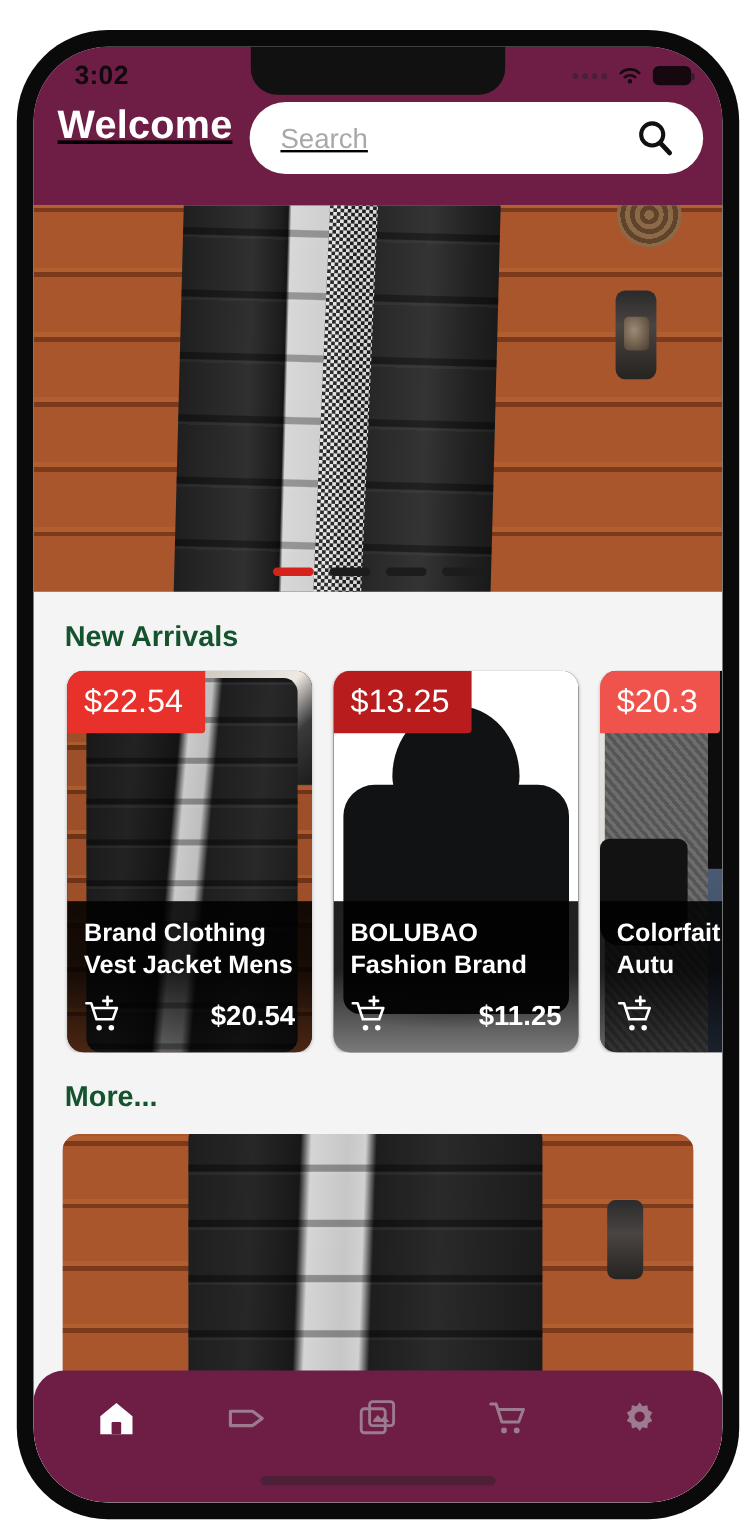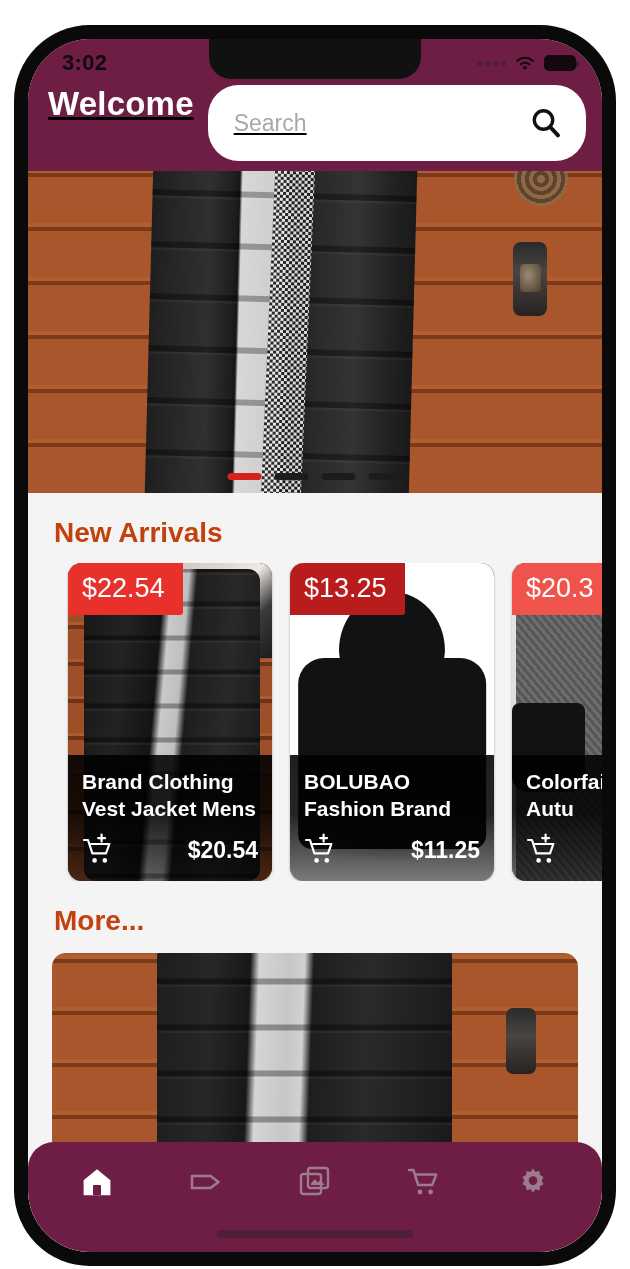--- a/index.html
+++ b/index.html
@@ -122,21 +122,21 @@
   .welcome-title {
     color: #ffffff;
     font-size: 33px;
     font-weight: bold;
     letter-spacing: .2px;
     white-space: nowrap;
     margin-right: 14px;
   }
   .search-box {
     flex: 1;
-    height: 76px;
+    height: 60px;
     background: #ffffff;
     border-radius: 31px;
     display: flex;
     align-items: center;
     padding: 0 22px 0 26px;
     box-sizing: border-box;
   }
   .search-input-text {
     flex: 1;
     color: #a8a8a8;
@@ -251,33 +251,33 @@
     display: block;
     width: 34px;
     height: 7px;
     border-radius: 4px;
     background: #1c1c1c;
   }
   .hero-dots span.active { background: #d6221c; }
 
   
   .section-title {
-    color: #c2410c;
-    font-size: 28px;
+    color: #14532d;
+    font-size: 24px;
     font-weight: bold;
     padding: 26px 0 16px 26px;
     line-height: 1;
   }
   .section-title.more { padding-top: 26px; padding-bottom: 18px; }
 
   
   .rail {
     display: flex;
     gap: 18px;
-    padding-left: 40px;
+    padding-left: 28px;
     overflow: hidden;
     justify-content: space-between;
   }
   .card {
     position: relative;
     width: 204px;
     min-width: 204px;
     height: 318px;
     border-radius: 14px;
     overflow: hidden;

